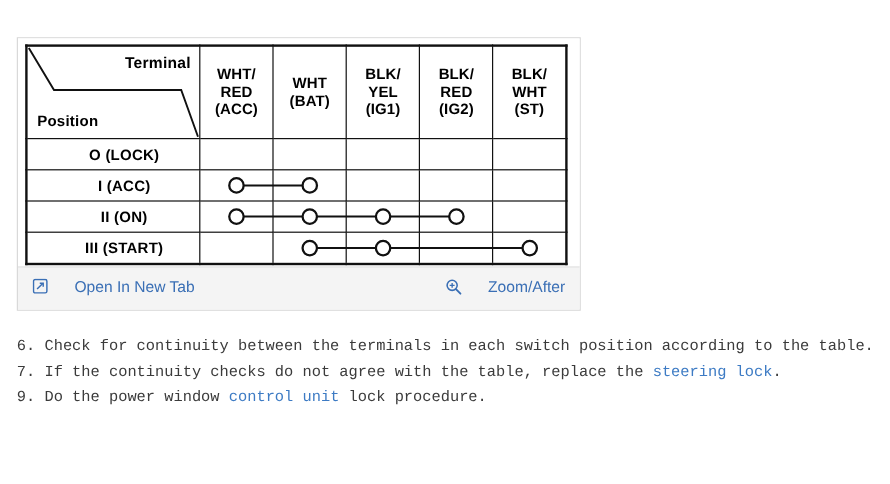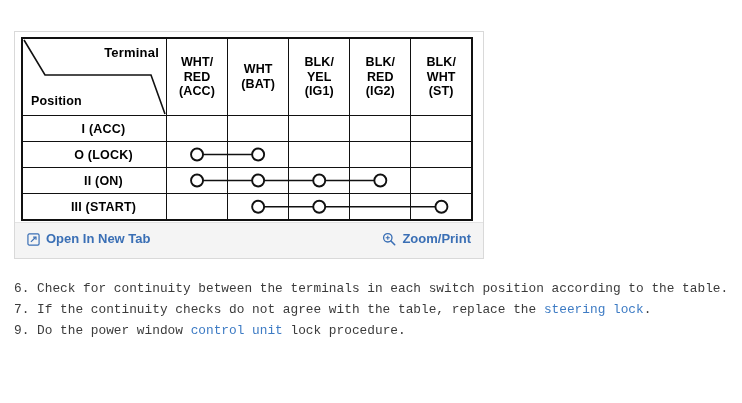--- a/index.html
+++ b/index.html
@@ -136,28 +136,27 @@
     bottom: 0;
     width: 100%;
     height: 36px;
     background: #f4f4f4;
     border-top: 1px solid #e3e3e3;
     box-sizing: border-box;
   }
   .tool-link {
     position: absolute;
     display: flex;
-    align-items: flex-end;
-    gap: 6px;
+    align-items: center;
+    gap: 22px;
     color: #3a6fb5;
     font-size: 13px;
     cursor: pointer;
     text-decoration: none;
     font-family: "Liberation Sans", sans-serif;
-    font-weight: bold;
   }
   .link-open { left: 12px; top: 8px; }
   .link-zoom { right: 12px; top: 8px; }
   .tool-icon { display: inline-flex; align-items: center; }
 
   
   .instructions {
     position: absolute;
     left: 14px;
     top: 278px;
@@ -209,30 +208,30 @@
             <span>(IG2)</span>
           </td>
           <td class="term-head">
             <span>BLK/</span>
             <span>WHT</span>
             <span>(ST)</span>
           </td>
         </tr>
 
         <tr>
+          <td class="pos-cell">O (LOCK)</td>
+          <td class="cont-cell"></td>
+          <td class="cont-cell"></td>
+          <td class="cont-cell"></td>
+          <td class="cont-cell"></td>
+          <td class="cont-cell"></td>
+        </tr>
+
+        <tr>
           <td class="pos-cell">I (ACC)</td>
-          <td class="cont-cell"></td>
-          <td class="cont-cell"></td>
-          <td class="cont-cell"></td>
-          <td class="cont-cell"></td>
-          <td class="cont-cell"></td>
-        </tr>
-
-        <tr>
-          <td class="pos-cell">O (LOCK)</td>
           <td class="cont-cell"></td>
           <td class="cont-cell"></td>
           <td class="cont-cell"></td>
           <td class="cont-cell"></td>
           <td class="cont-cell"></td>
         </tr>
 
         <tr>
           <td class="pos-cell">II (ON)</td>
           <td class="cont-cell"></td>
@@ -282,21 +281,21 @@
     </a>
 
     <a class="tool-link link-zoom">
       <span class="tool-icon">
         <svg width="14" height="14" viewBox="0 0 15 15">
           <circle cx="6.2" cy="6.2" r="4.5" fill="none" stroke="#3a6fb5" stroke-width="1.4"></circle>
           <path d="M9.6 9.6 L13.6 13.6" stroke="#3a6fb5" stroke-width="1.7" stroke-linecap="round"></path>
           <path d="M6.2 4.0 L6.2 8.4 M4.0 6.2 L8.4 6.2" stroke="#3a6fb5" stroke-width="1.2"></path>
         </svg>
       </span>
-      <span>Zoom/Print</span>
+      <span>Zoom/After</span>
     </a>
   </div>
 </div>
 
 <div class="instructions">
   <span class="instr-line"><span>6. Check for continuity between the terminals in each switch position according to the table.</span></span>
   <span class="instr-line"><span>7. If the continuity checks do not agree with the table, replace the </span><span class="inline-link">steering lock</span><span>.</span></span>
   <span class="instr-line"><span>9. Do the power window </span><span class="inline-link">control unit</span><span> lock procedure.</span></span>
 </div>
 

